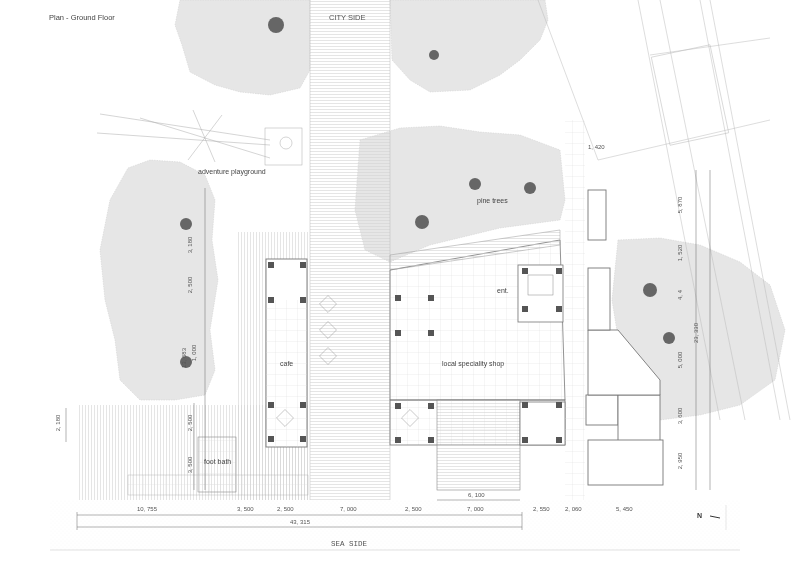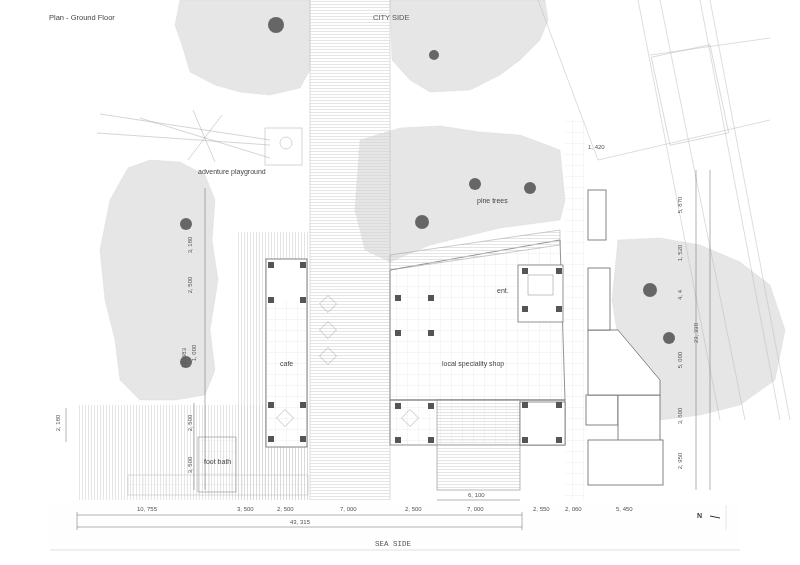--- a/index.html
+++ b/index.html
@@ -2,21 +2,21 @@
 <html><head>
 <meta charset="utf-8">
 <style>
   html,body{margin:0;padding:0;background:#fff;}
   body{width:800px;height:565px;position:relative;overflow:hidden;font-family:"Liberation Sans",sans-serif;color:#444;}
   svg{position:absolute;left:0;top:0;}
   .lbl{position:absolute;font-size:7px;color:#444;white-space:nowrap;text-align:center;}
   .title{font-size:7.5px;}
   .dim{position:absolute;font-family:"Liberation Sans Narrow","Liberation Sans",sans-serif;font-size:6px;color:#555;white-space:nowrap;}
   .vdim{transform:rotate(-90deg);transform-origin:center;}
-  .side{font-size:7.5px;color:#555;margin-left:44px;}
+  .side{font-size:7.5px;color:#555;}
 </style>
 </head>
 <body>
 
 <svg width="800" height="565" viewBox="0 0 800 565">
   <defs>
     <pattern id="hh" width="3" height="3" patternUnits="userSpaceOnUse">
       <line x1="0" y1="1.5" x2="3" y2="1.5" stroke="#d4d4d4" stroke-width="0.6"></line>
     </pattern>
     <pattern id="vh" width="3" height="3" patternUnits="userSpaceOnUse">

